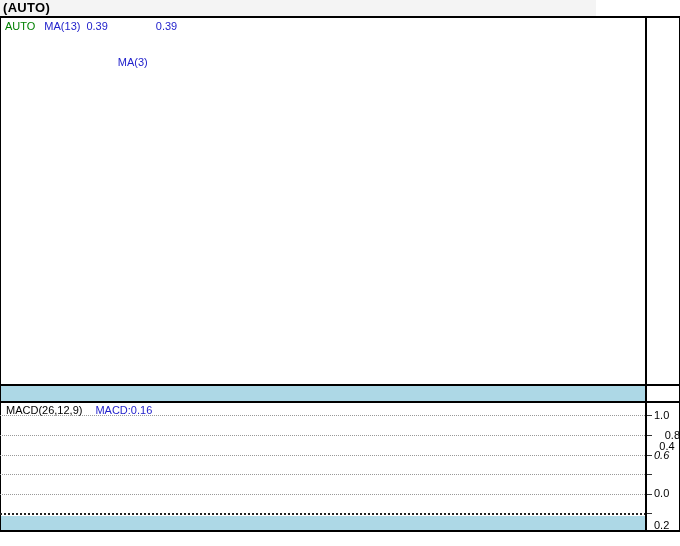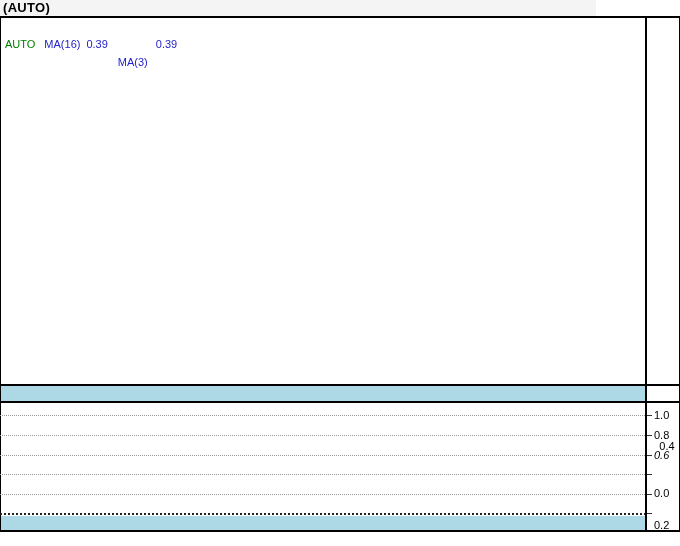--- a/index.html
+++ b/index.html
@@ -14,21 +14,21 @@
   .h-mid-a{left:0;top:384px;width:680px;height:2px;}
   .h-mid-b{left:0;top:401px;width:680px;height:2px;}
   .h-bottom{left:0;top:530px;width:680px;height:2px;}
 
   .vline{position:absolute;background:#000;top:18px;height:512px;}
   .v-left{left:0;width:1px;}
   .v-axis{left:645px;width:2px;}
   .v-right{left:679px;width:1px;}
 
   .price-panel{position:absolute;left:1px;top:18px;width:644px;height:366px;background:#fff;}
-  .price-legend{position:absolute;left:4px;top:2px;font-size:11px;white-space:nowrap;display:flex;align-items:center;}
+  .price-legend{position:absolute;left:4px;top:2px;font-size:11px;white-space:nowrap;display:flex;align-items:flex-start;}
   .lg-green{color:var(--symbol-green,#008000);margin-right:9px;}
   .lg-blue{color:var(--indicator-blue,#2222cc);}
   .mr6{margin-right:6px;} .mr8{margin-right:8px;margin-top:36px;} .mr10{margin-right:10px;}
 
   .band{position:absolute;left:1px;width:644px;background:var(--band-blue,#add8e6);}
   .band-top{top:386px;height:15px;}
   .band-bottom{top:516px;height:14px;}
 
   .macd-panel{position:absolute;left:1px;top:403px;width:644px;height:110px;background:#fff;}
   .macd-legend{position:absolute;left:5px;top:1px;font-size:11px;white-space:nowrap;display:flex;}
@@ -36,21 +36,21 @@
 
   .gridline{position:absolute;left:0;width:645px;height:0;border-top:1px dotted var(--grid-gray,#999);}
   .g1{top:415px;} .g2{top:435px;} .g3{top:455px;} .g4{top:474px;} .g5{top:494px;}
   .zero-line{position:absolute;left:0;top:513px;width:645px;height:2px;
     background-image:repeating-linear-gradient(to right,#222 0,#222 2px,transparent 2px,transparent 4px);}
 
   .tick{position:absolute;left:647px;width:5px;height:1px;background:#333;}
   .t1{top:415px;} .t2{top:435px;} .t3{top:455px;} .t4{top:474px;} .t5{top:494px;} .t6{top:513px;}
 
   .tick-label{position:absolute;left:654px;width:26px;font-size:11px;line-height:13px;color:#000;}
-  .l1{top:409px;} .l2{top:429px;} .l3{top:449px;font-style:italic;} .l4{top:440px;text-align:center;} .l5{top:488px;margin-top:31px;} .l6{top:487px;}
+  .l1{top:409px;} .l2{top:429px;text-align:right;} .l3{top:449px;font-style:italic;} .l4{top:440px;text-align:center;} .l5{top:488px;margin-top:31px;} .l6{top:487px;}
 
   .footer{position:absolute;left:0;top:532px;width:680px;height:14px;background:var(--page-gray,#f4f4f4);}
   .attribution{position:absolute;right:3px;top:0;font-size:11px;line-height:15px;color:#000;white-space:nowrap;}
 </style>
 </head>
 <body>
 
 <div class="stage">
 
   <div class="title-bar">
@@ -61,29 +61,35 @@
   <div class="hline h-mid-a"></div>
   <div class="hline h-mid-b"></div>
   <div class="hline h-bottom"></div>
   <div class="vline v-left"></div>
   <div class="vline v-axis"></div>
   <div class="vline v-right"></div>
 
   <div class="price-panel">
     <div class="price-legend">
       <span class="lg-green">AUTO</span>
-      <span class="lg-blue mr6">MA(16)</span>
+      <span class="lg-blue mr6">MA(13)</span>
       <span class="lg-blue mr10">0.39</span>
       <span class="lg-blue mr8">MA(3)</span>
       <span class="lg-blue">0.39</span>
     </div>
   </div>
 
   <div class="band band-top"></div>
 
+  <div class="macd-panel">
+    <div class="macd-legend">
+      <span class="macd-name">MACD(26,12,9)</span>
+      <span class="lg-blue">MACD:0.16</span>
+    </div>
+  </div>
 
   <div class="gridline g1"></div>
   <div class="gridline g2"></div>
   <div class="gridline g3"></div>
   <div class="gridline g4"></div>
   <div class="gridline g5"></div>
   <div class="zero-line"></div>
 
   <div class="band band-bottom"></div>
 

